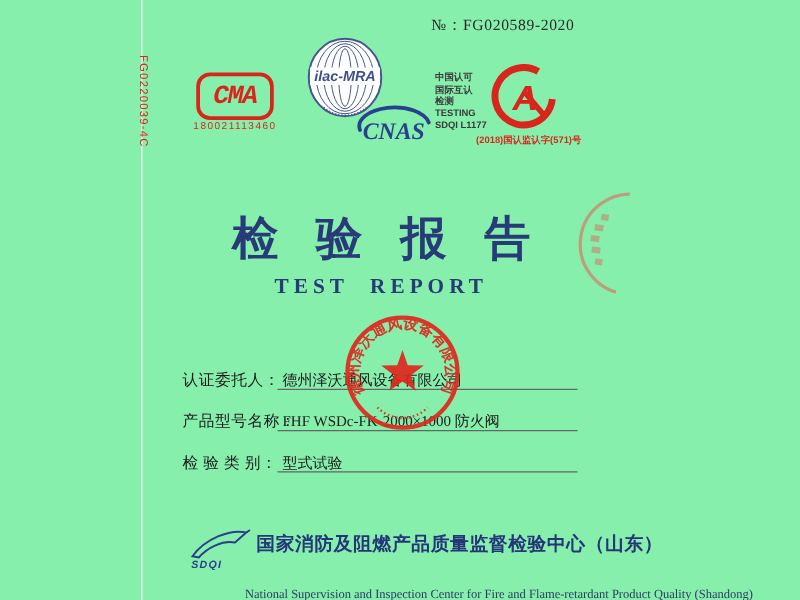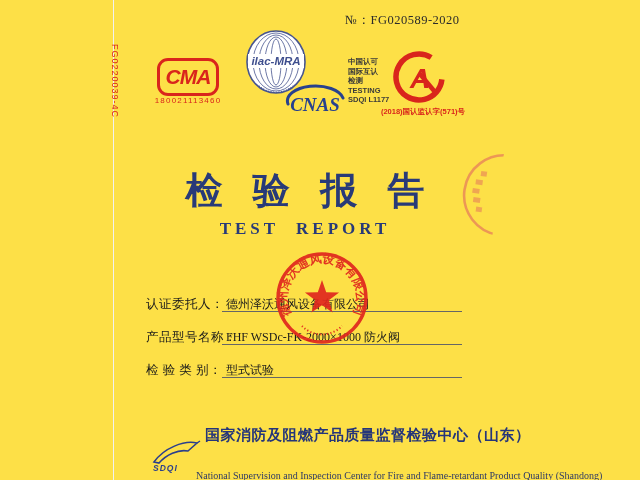--- a/index.html
+++ b/index.html
@@ -1,33 +1,33 @@
 <!DOCTYPE html>
 <html><head>
 <meta charset="utf-8">
 <style>
   html,body{margin:0;padding:0;background:#ffffff;}
   .page{
-    position:relative;width:640px;height:480px;background:#fde047;overflow:hidden;
+    position:relative;width:640px;height:480px;background:#86efac;overflow:hidden;
     font-family:"Liberation Serif",serif;color:#1a1a1a;
   }
   .page-edge{position:absolute;top:0;left:113px;width:1px;height:480px;background:#f1f1f0;}
   
   .report-no{position:absolute;left:345px;top:12px;font-size:12.5px;letter-spacing:.5px;color:#2b2b2b;}
   
   .side-code{
     position:absolute;left:120px;top:44px;color:#d9251c;font-size:9px;letter-spacing:1px;
     font-family:"Liberation Sans",sans-serif;transform:rotate(90deg);transform-origin:left top;white-space:nowrap;
   }
   
   .cma-box{
     position:absolute;left:157px;top:58px;width:56px;height:32px;border:3.5px solid #d9251c;border-radius:11px;
     display:flex;align-items:center;justify-content:center;
   }
-  .cma-box span{font-family:Liberation Sans, sans-serif;font-weight:bold;font-style:italic;font-size:21px;color:#d9251c;letter-spacing:-1px;}
+  .cma-box span{font-family:Liberation Mono, monospace;font-weight:bold;font-style:italic;font-size:21px;color:#d9251c;letter-spacing:-1px;}
   .cma-number{position:absolute;left:150px;top:96px;width:76px;text-align:center;font-size:8px;color:#d9251c;
     font-family:"Liberation Sans",sans-serif;letter-spacing:1.2px;}
   
   .ilac{position:absolute;left:221px;top:29px;margin-left:24px;}
   
   .cnas{position:absolute;left:284px;top:74px;}
   .cnas-info{position:absolute;left:348px;top:57px;line-height:9.5px;font-family:"Liberation Sans",sans-serif;
     font-size:7.5px;font-weight:bold;color:#3a3a3a;}
   
   .cal{position:absolute;left:390px;top:50px;}
@@ -47,21 +47,21 @@
   
   .field-label{position:absolute;left:146px;font-size:12.5px;color:#1a1a1a;letter-spacing:.5px;white-space:nowrap;}
   .field-value{position:absolute;left:226px;font-size:12px;color:#1a1a1a;white-space:nowrap;z-index:2;}
   .field-line{position:absolute;left:222px;width:240px;height:1px;background:#666;z-index:1;}
   .fl1{top:296px}.fv1{top:296px}.ln1{top:311px}
   .fl2{top:329px}.fv2{top:329px}.ln2{top:344px}
   .fl3{top:362px}.fv3{top:362px}.ln3{top:377px}
   
   .seal{position:absolute;left:274px;top:250px;z-index:5;opacity:.92;}
   
-  .footer-logo{position:absolute;left:150px;top:438px;}
+  .footer-logo{position:absolute;left:150px;top:421px;}
   .footer-cn{position:absolute;left:205px;top:426px;font-family:"Liberation Sans",sans-serif;font-weight:bold;
     font-size:15px;color:#25357a;letter-spacing:.5px;white-space:nowrap;}
   .footer-en{position:absolute;left:196px;top:449px;width:308px;text-align:center;font-size:10px;color:#2e3a66;white-space:nowrap;margin-top:21px;}
 </style>
 </head>
 <body>
 
 <div class="page">
   <div class="page-edge"></div>
 

